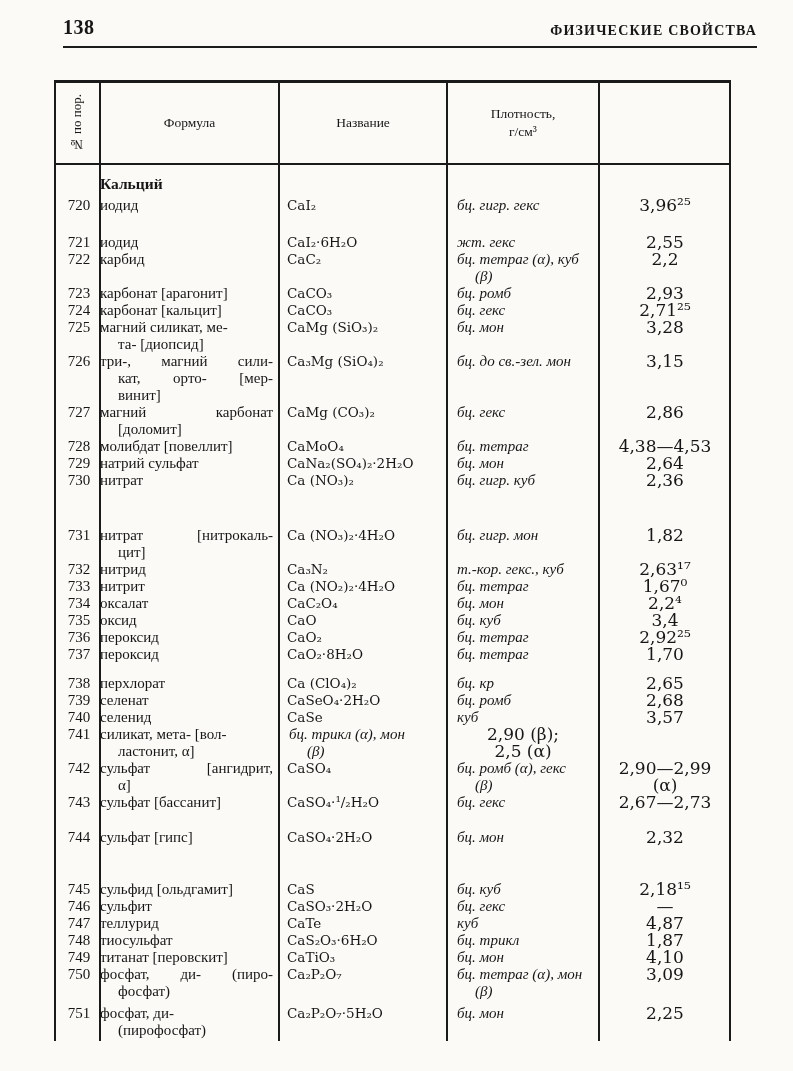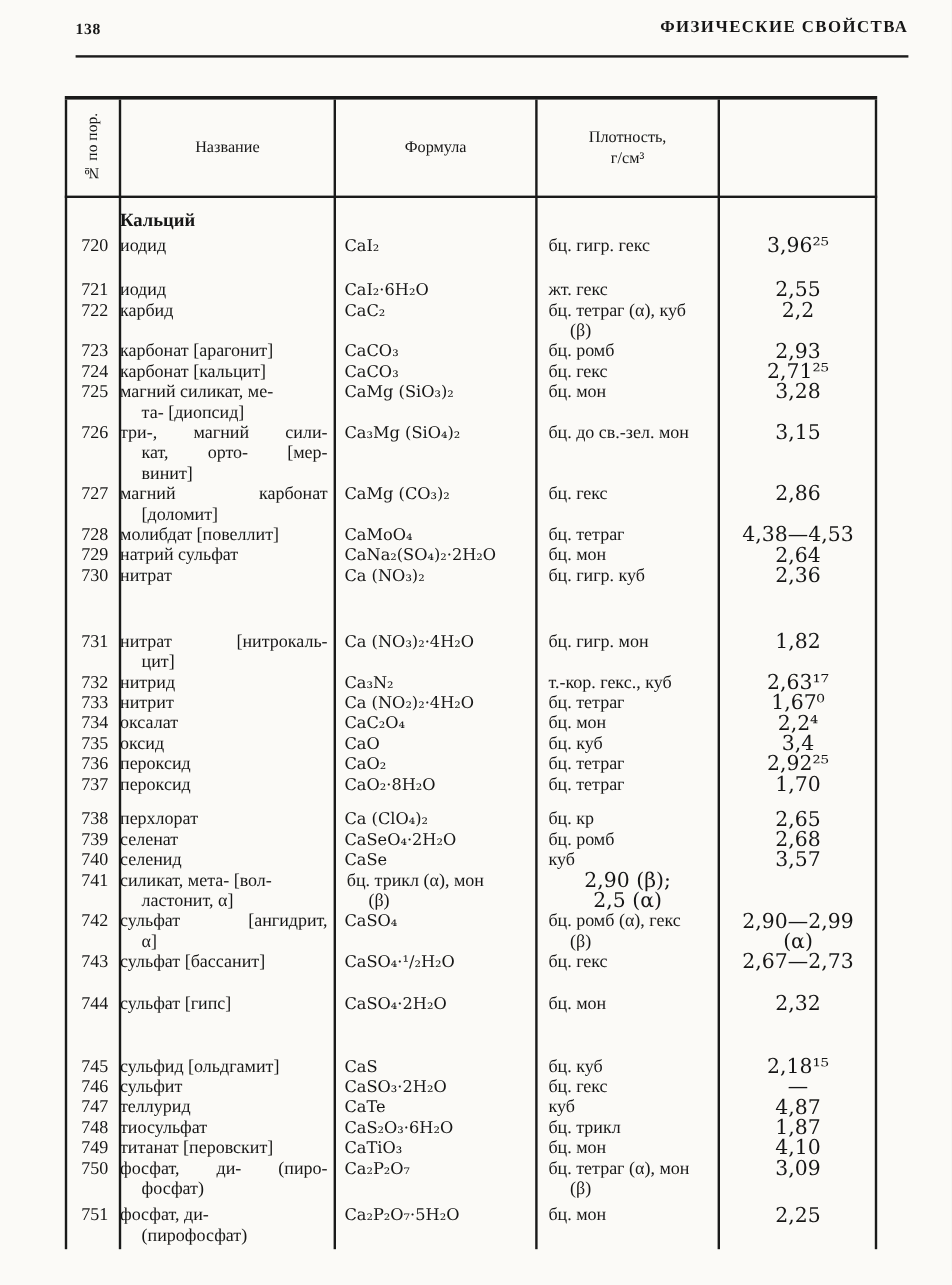--- a/index.html
+++ b/index.html
@@ -13,21 +13,21 @@
     width:793px;height:1071px;
     background:#fbfaf7;
     color:#161616;
     overflow:hidden;
   }
   
   .page-head{
     position:absolute;top:16px;left:63px;width:694px;
     display:flex;justify-content:space-between;align-items:flex-end;
   }
-  .page-num{font-size:13px;font-weight:bold;letter-spacing:.5px;}
+  .page-num{font-size:20px;font-weight:bold;letter-spacing:.5px;}
   .running-title{font-size:14px;font-weight:bold;letter-spacing:1.2px;}
   .head-rule{
     position:absolute;top:46px;left:63px;width:694px;height:2px;
     background:#1c1c1c;
   }
   
   .table{
     position:absolute;top:80px;left:54px;width:677px;
     border-top:3px solid #1a1a1a;
   }
@@ -58,21 +58,21 @@
   .row{
     display:grid;
     grid-template-columns:46px 179px 168px 152px 132px;
   }
   .c{min-height:17px;}
   .line{line-height:17px;font-size:15px;}
   .c.num{text-align:center;padding-left:4px;font-size:15px;line-height:17px;}
   .c.name{padding-right:6px;}
   .c.formula{padding-left:8px;font-family:"DejaVu Serif","Liberation Serif",serif;font-size:13.5px;}
   .c.formula .line{font-size:13.5px;}
-  .c.color{padding-left:10px;padding-right:4px;}
+  .c.color{padding-left:10px;padding-right:4px;font-style:italic;}
   .c.density{text-align:center;font-family:"DejaVu Serif","Liberation Serif",serif;}
   .c.density .line{font-size:17px;}
   .line.ind{padding-left:18px;}
   .line.just{text-align:justify;text-align-last:justify;}
   .group-row .line{font-weight:bold;font-size:15.5px;}
 </style>
 </head>
 <body>
 
 <div class="page">
@@ -89,22 +89,22 @@
     <div class="vline" style="left:45px;"></div>
     <div class="vline" style="left:224px;"></div>
     <div class="vline" style="left:392px;"></div>
     <div class="vline" style="left:544px;"></div>
     <div class="vline" style="left:675px;"></div>
 
     <div class="thead">
       <div class="th">
         <span class="vtext">№ по пор.</span>
       </div>
+      <div class="th">Формула</div>
       <div class="th">Название</div>
-      <div class="th">Формула</div>
       <div class="th">Плотность,
 г/см³</div>
     </div>
 
     <div class="tbody" id="tbody">
       <div class="row group-row" style="margin-top:10px">
         <div class="c num"></div>
         <div class="c name">
           <div class="line">Кальций</div>
         </div>

